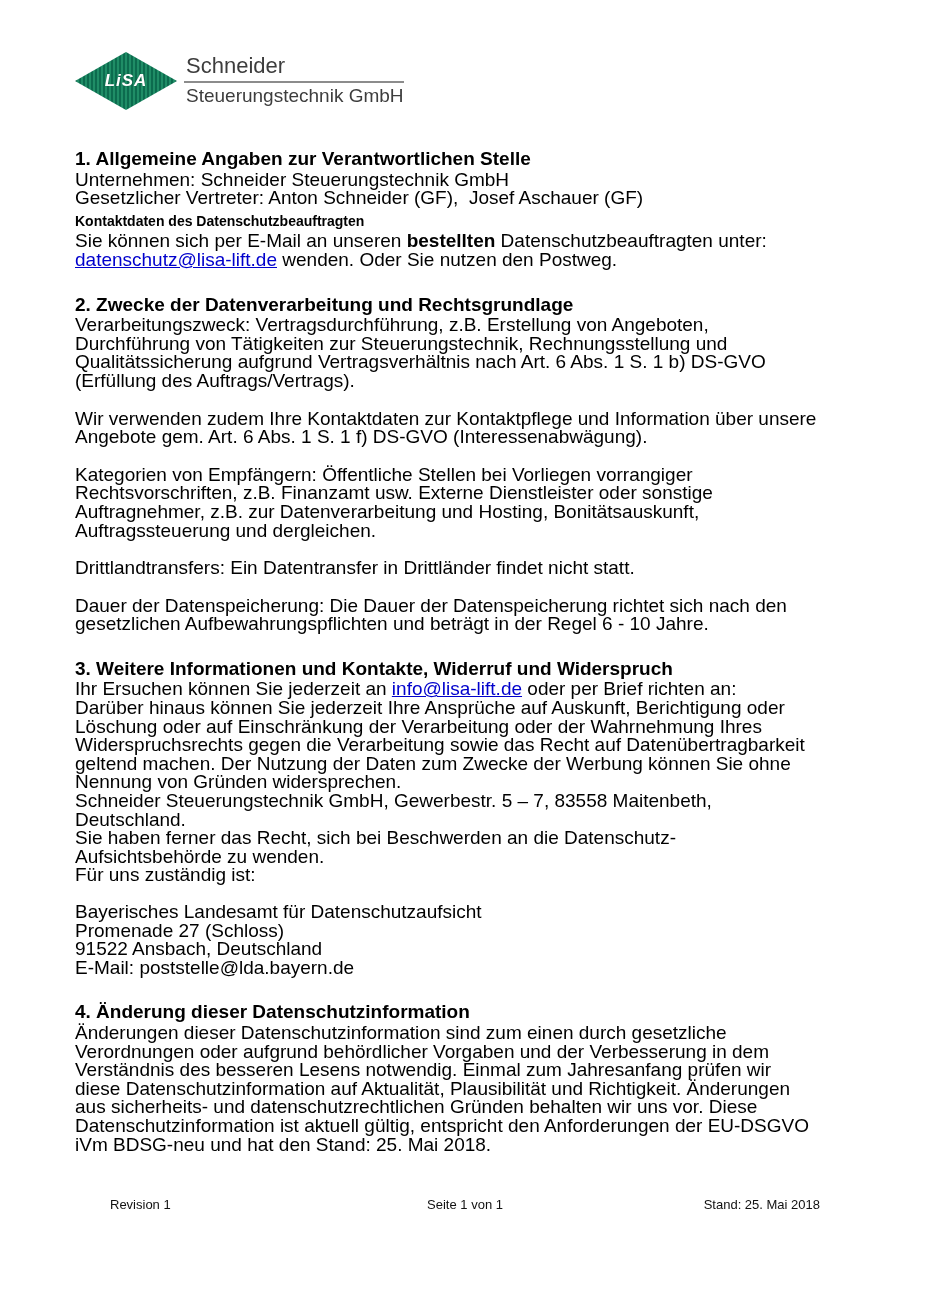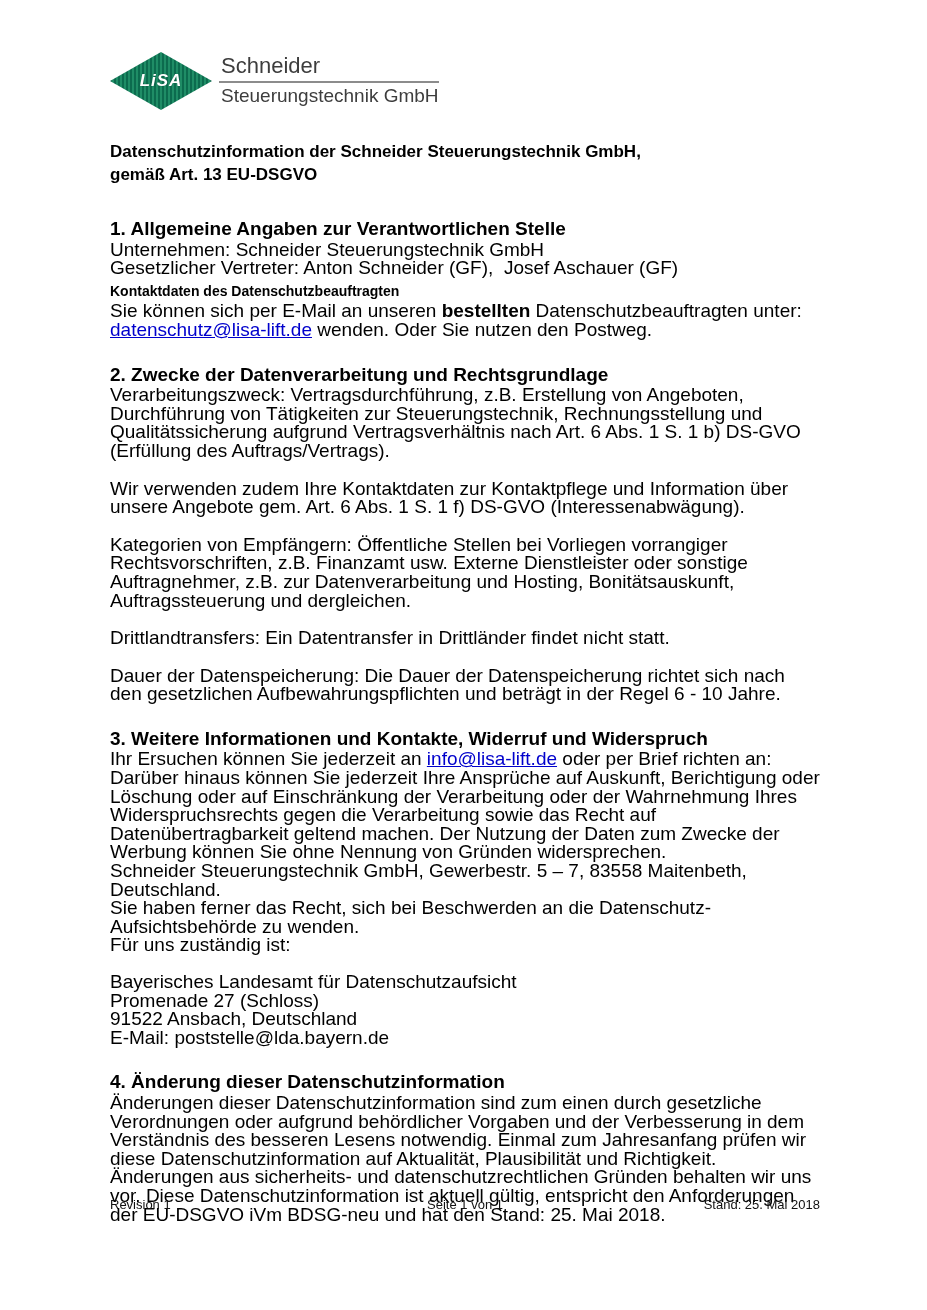--- a/index.html
+++ b/index.html
@@ -10,21 +10,21 @@
   body {
     width: 927px;
     height: 1310px;
     position: relative;
     font-family: "Liberation Sans", "DejaVu Sans", sans-serif;
     color: #000;
   }
   .page {
     position: absolute;
     inset: 0;
-    padding: 50px 107px 0 110px;
+    padding: 50px 107px 0 75px;
     box-sizing: border-box;
   }
 
   
   .logo {
     display: flex;
     align-items: flex-start;
     height: 66px;
   }
   .diamond {
@@ -126,24 +126,20 @@
   <div class="logo">
     <div class="diamond">
       <span class="diamond-text">LiSA</span>
     </div>
     <div class="logo-block">
       <div class="logo-name">Schneider</div>
       <div class="logo-sub">Steuerungstechnik GmbH</div>
     </div>
   </div>
 
-  <div class="doc-title">
-    <div>Datenschutzinformation der Schneider Steuerungstechnik GmbH,</div>
-    <div>gemäß Art. 13 EU-DSGVO</div>
-  </div>
 
   <div class="sec-h b" style="margin-top:34px;">1. Allgemeine Angaben zur Verantwortlichen Stelle</div>
   <div class="b line">Unternehmen: Schneider Steuerungstechnik GmbH</div>
   <div class="b line">Gesetzlicher Vertreter: Anton Schneider (GF), &nbsp;Josef Aschauer (GF)</div>
 
   <div class="sec-h sub b">Kontaktdaten des Datenschutzbeauftragten</div>
   <div class="b line">
     <span>Sie können sich per E-Mail an unseren </span><span class="bold">bestellten</span><span> Datenschutzbeauftragten unter:</span>
   </div>
   <div class="b line">

